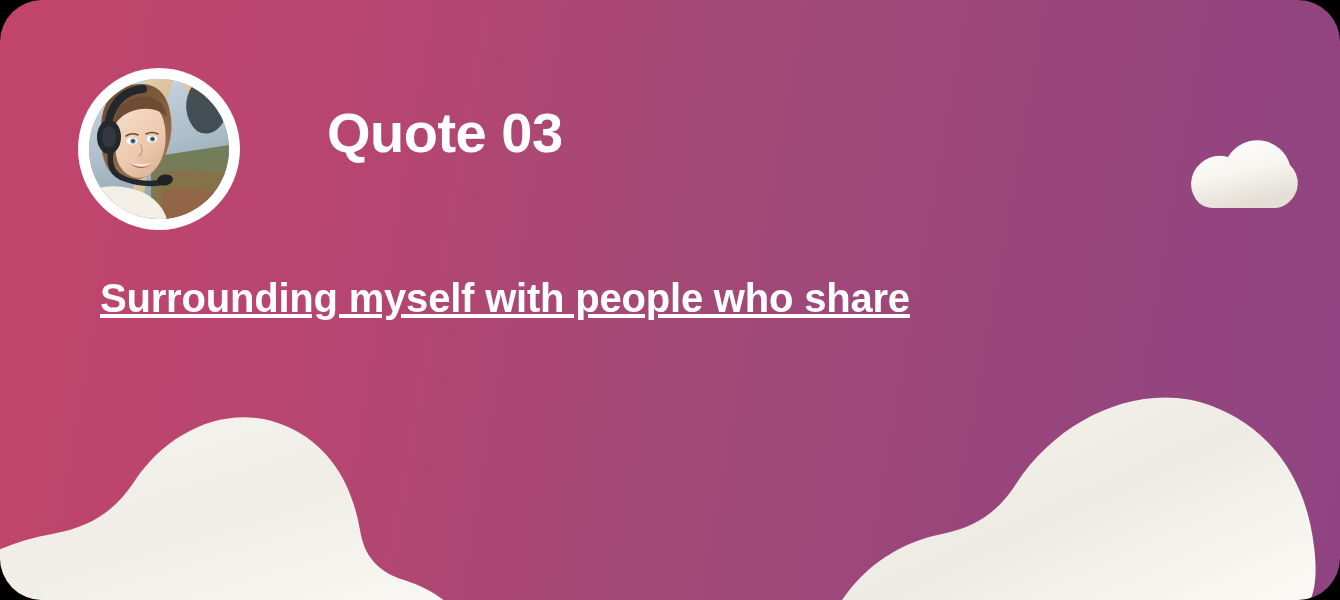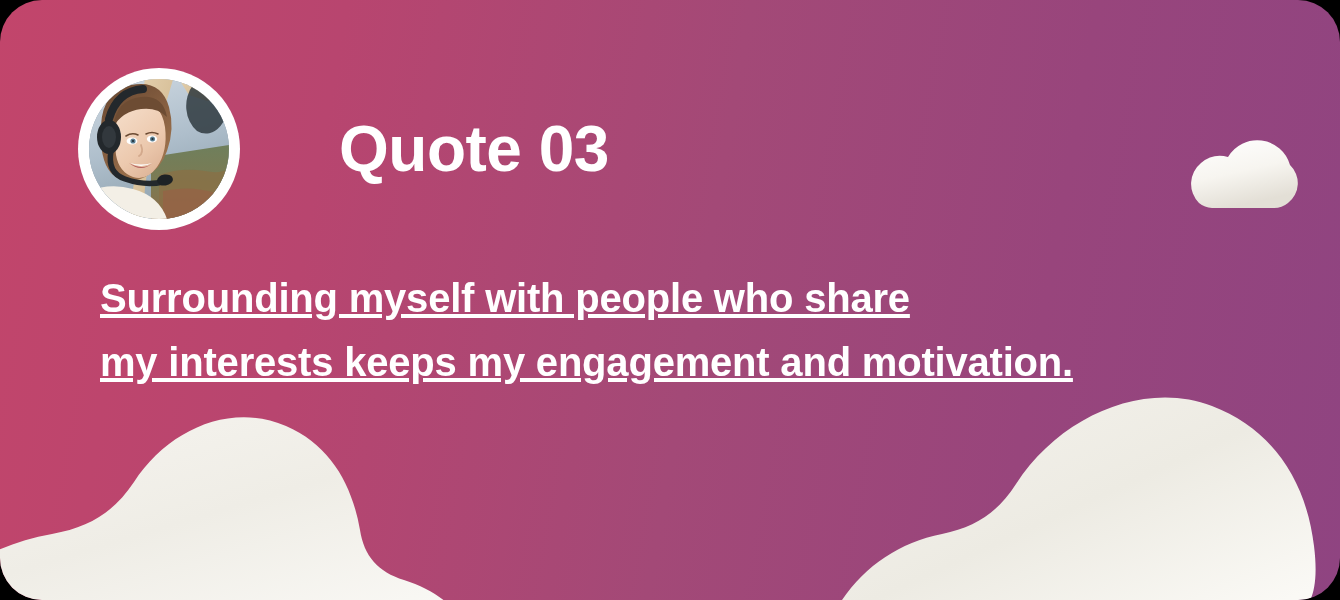--- a/index.html
+++ b/index.html
@@ -63,22 +63,22 @@
     inset: 0;
     width: 140px;
     height: 140px;
   }
 
   
   .title {
     position: absolute;
     left: 327px;
     top: 104px;
-    margin: 12px;
-    font-size: 64px;
+    margin: 0;
+    font-size: 56px;
     font-weight: 700;
     letter-spacing: -0.5px;
     color: #ffffff;
     line-height: 1.05;
     z-index: 6;
     white-space: nowrap;
   }
 
   .quote {
     position: absolute;
@@ -233,16 +233,15 @@
           <ellipse cx="76" cy="101" rx="8" ry="5.5" fill="#1d2225" transform="rotate(-8 76 101)"></ellipse>
         </g>
       </svg>
     </div>
   </div>
 
   <h1 class="title">Quote 03</h1>
 
   <blockquote class="quote">
     <span class="quote-line">Surrounding myself with people who share</span>
-    <span class="quote-line">my interests keeps my engagement and motivation.</span>
   </blockquote>
 
 </div>
 
 </body></html>

